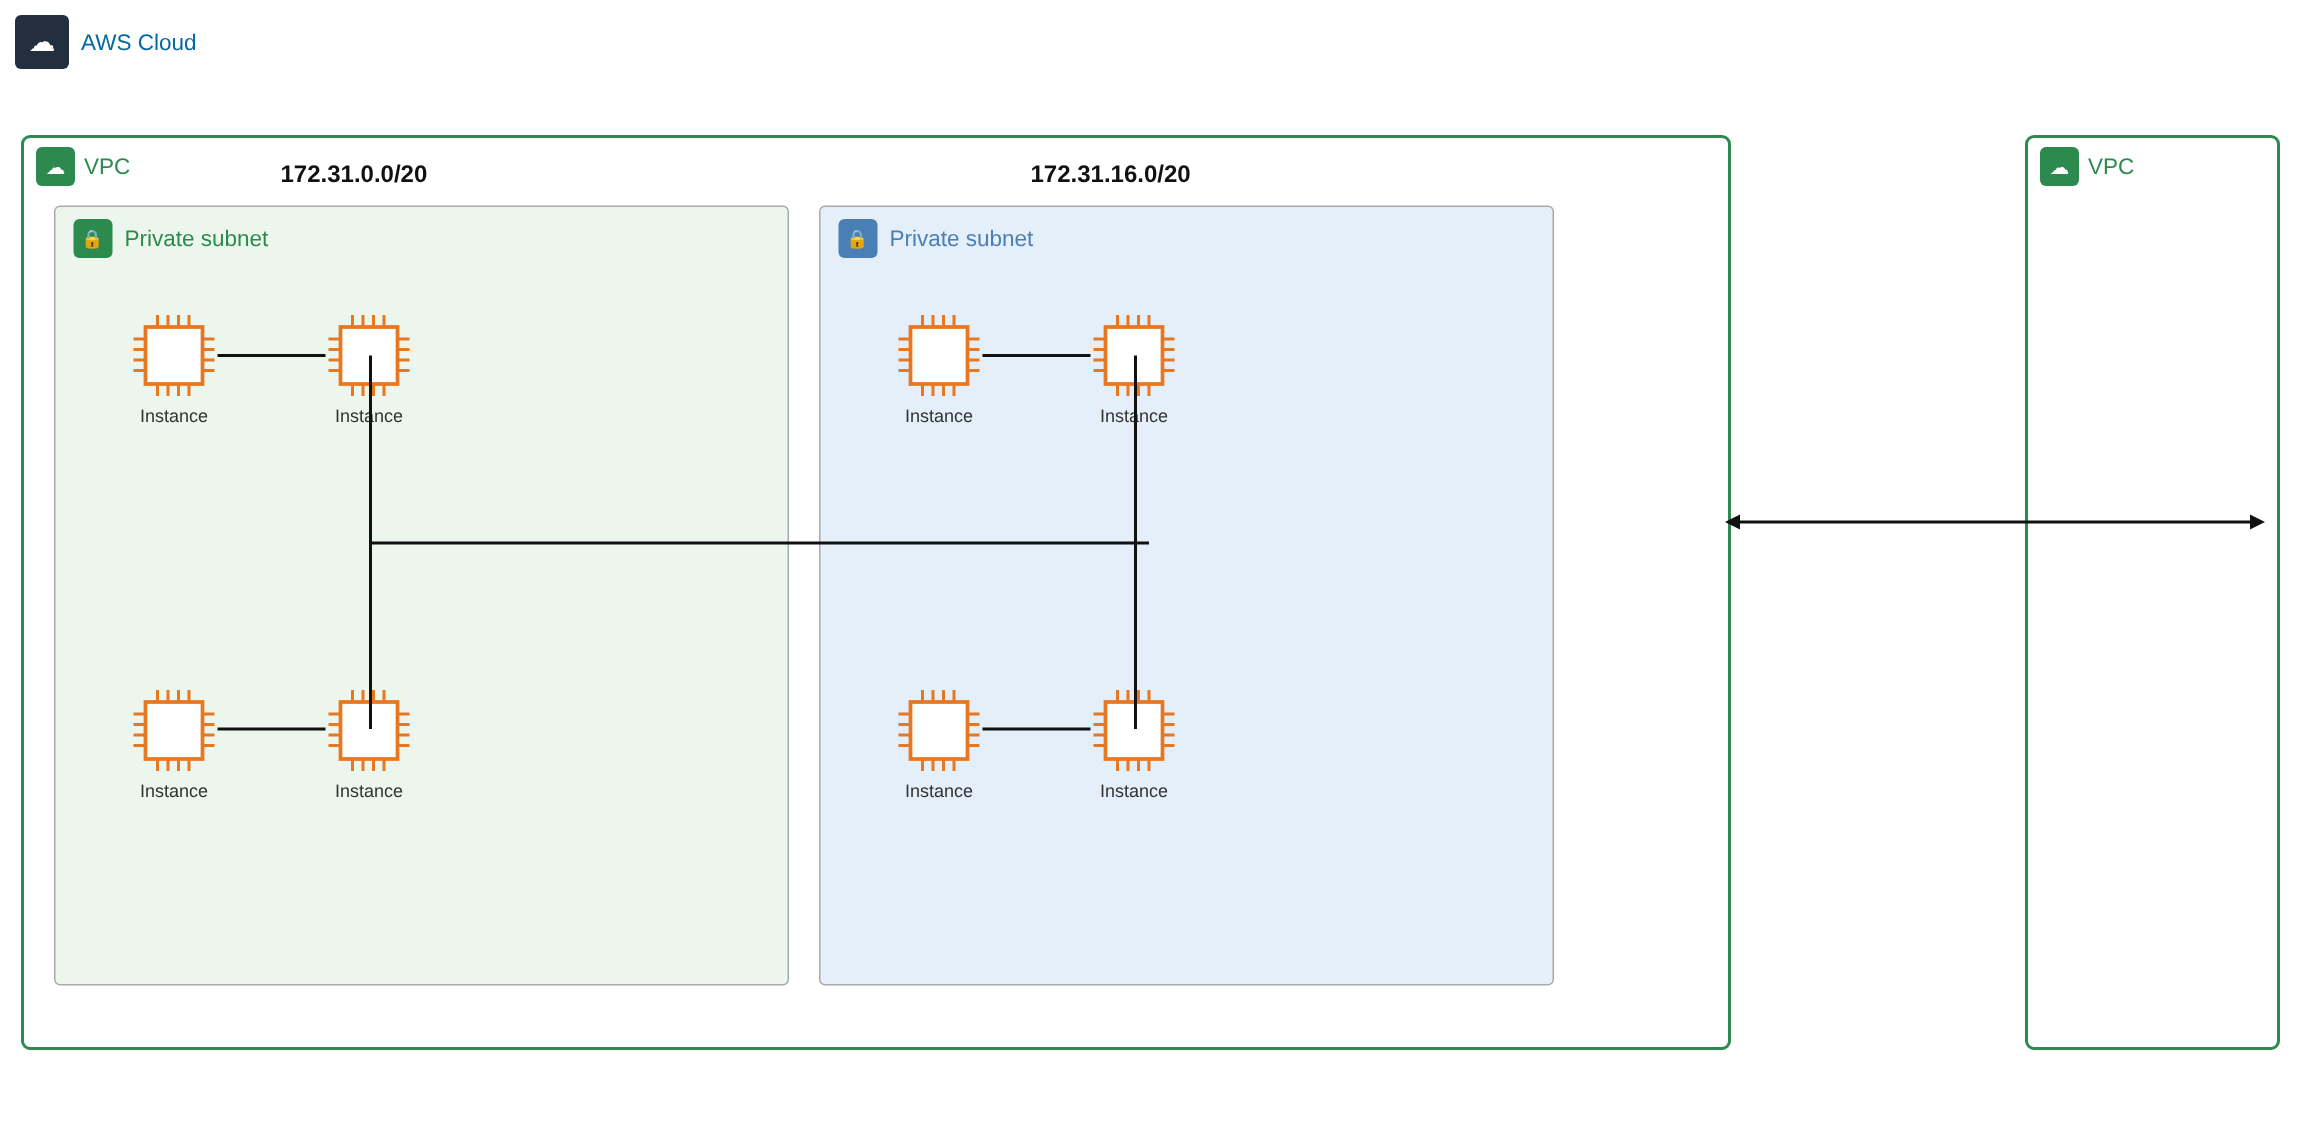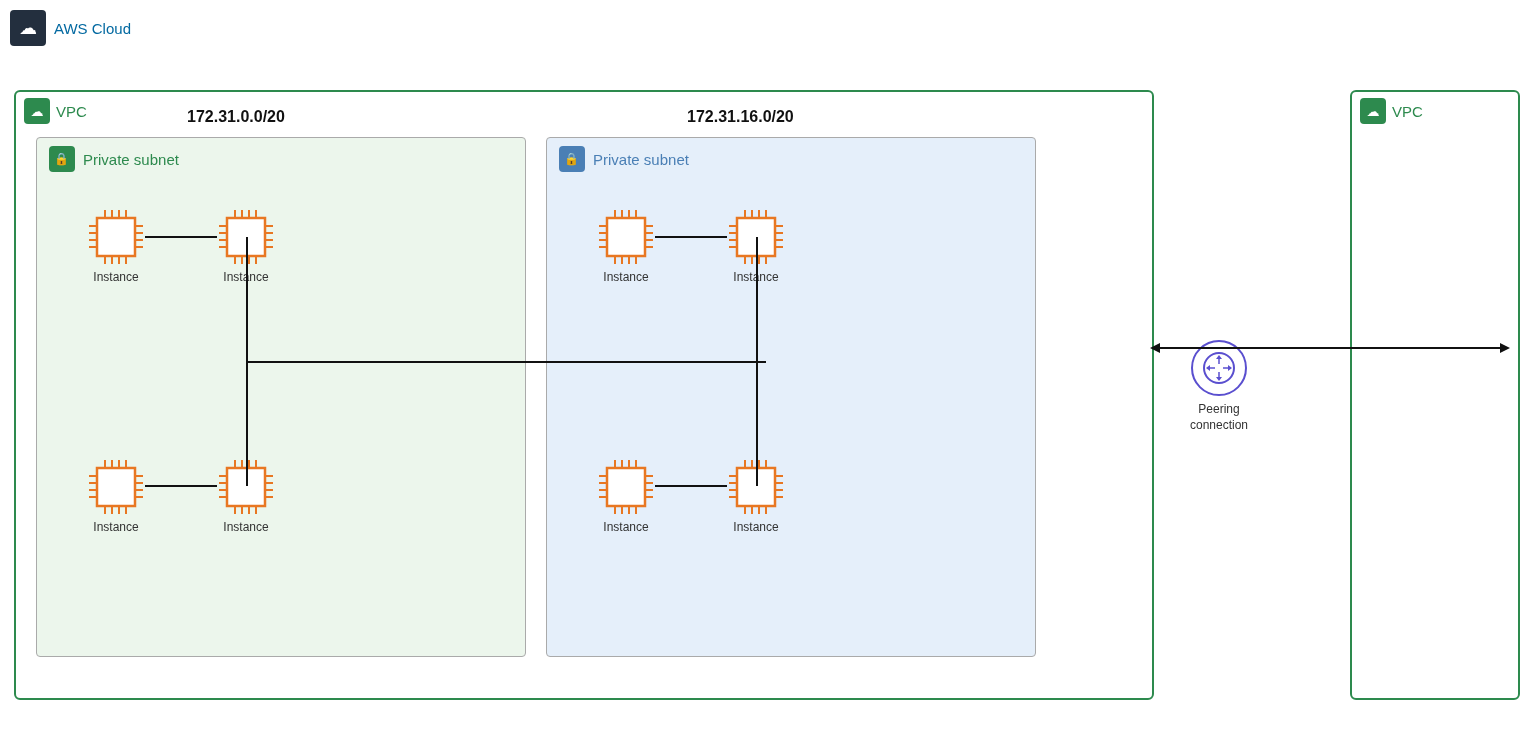--- a/index.html
+++ b/index.html
@@ -517,44 +517,20 @@
     </svg>
   </div>
 
   <div class="vpc-right">
     <div class="vpc-label-right">
       <div class="vpc-icon">☁</div>
       <span>VPC</span>
     </div>
   </div>
 
-  <div class="peering-container">
-    <div class="peering-circle">
-
-      <svg width="34" height="34" viewBox="0 0 34 34">
-        <circle cx="17" cy="17" r="15" fill="none" stroke="#5a4fcf" stroke-width="2"></circle>
-
-        <line x1="17" y1="7" x2="17" y2="13" stroke="#5a4fcf" stroke-width="1.5"></line>
-        <polygon points="17,4 14,8 20,8" fill="#5a4fcf"></polygon>
-
-        <line x1="17" y1="21" x2="17" y2="27" stroke="#5a4fcf" stroke-width="1.5"></line>
-        <polygon points="17,30 14,26 20,26" fill="#5a4fcf"></polygon>
-
-        <line x1="7" y1="17" x2="13" y2="17" stroke="#5a4fcf" stroke-width="1.5"></line>
-        <polygon points="4,17 8,14 8,20" fill="#5a4fcf"></polygon>
-
-        <line x1="21" y1="17" x2="27" y2="17" stroke="#5a4fcf" stroke-width="1.5"></line>
-        <polygon points="30,17 26,14 26,20" fill="#5a4fcf"></polygon>
-      </svg>
-    </div>
-    <div class="peering-label">
-      <span>Peering</span><br>
-      <span>connection</span>
-    </div>
-  </div>
 
   <svg class="peering-arrows-svg" viewBox="0 0 380 80">
 
     <line x1="190" y1="28" x2="20" y2="28" stroke="#111" stroke-width="2"></line>
     <polygon points="10,28 20,23 20,33" fill="#111"></polygon>
 
     <line x1="190" y1="28" x2="360" y2="28" stroke="#111" stroke-width="2"></line>
     <polygon points="370,28 360,23 360,33" fill="#111"></polygon>
   </svg>
 

